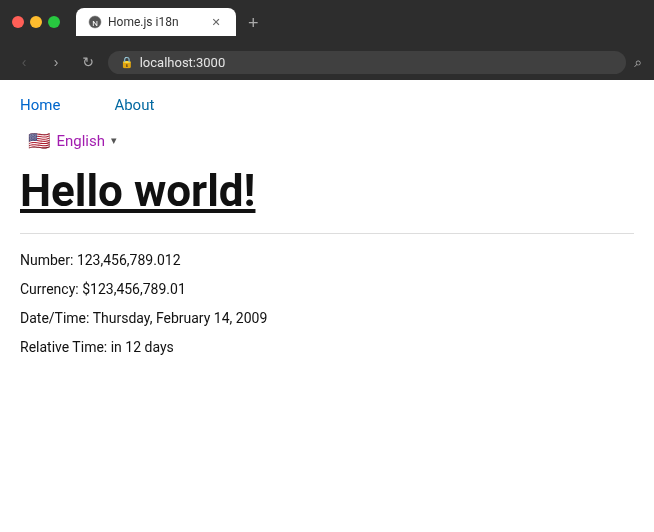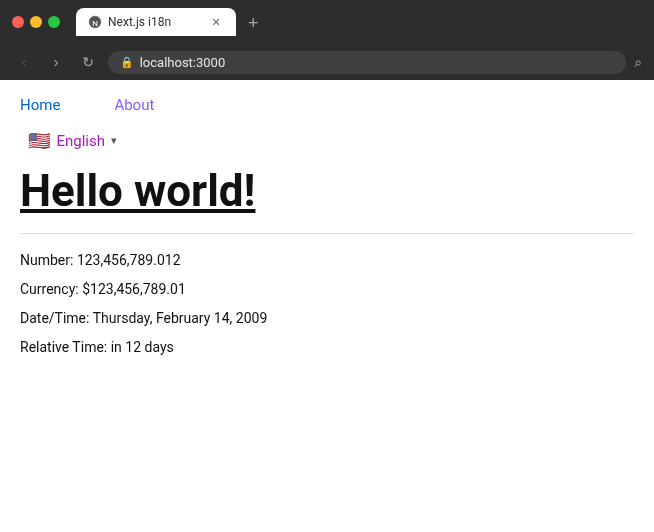--- a/index.html
+++ b/index.html
@@ -165,21 +165,21 @@
 
     .nav-links {
       display: flex;
       gap: 27px;
       align-items: center;
       margin-bottom: 12px;
     }
 
     .nav-link {
       font-size: 15px;
-      color: #8b5cf6;
+      color: #0369a1;
       text-decoration: none;
       cursor: pointer;
     }
 
     .nav-link.active {
       color: #0066cc;
     }
 
     .nav-separator {
       color: #999;
@@ -249,21 +249,21 @@
       <button class="window-btn btn-maximize"></button>
     </div>
     <div class="tab-bar">
       <div class="tab">
         <div class="tab-favicon">
           <svg width="14" height="14" viewBox="0 0 14 14" fill="none">
             <circle cx="7" cy="7" r="6" fill="#555" stroke="#777" stroke-width="0.5"></circle>
             <text x="7" y="11" text-anchor="middle" font-size="8" fill="white">N</text>
           </svg>
         </div>
-        <span class="tab-title">Next.js i18n</span>
+        <span class="tab-title">Home.js i18n</span>
         <span class="tab-close">✕</span>
       </div>
       <button class="new-tab-btn">+</button>
     </div>
   </div>
 
   <div class="address-bar">
     <button class="nav-btn disabled">
       <span>‹</span>
     </button>

